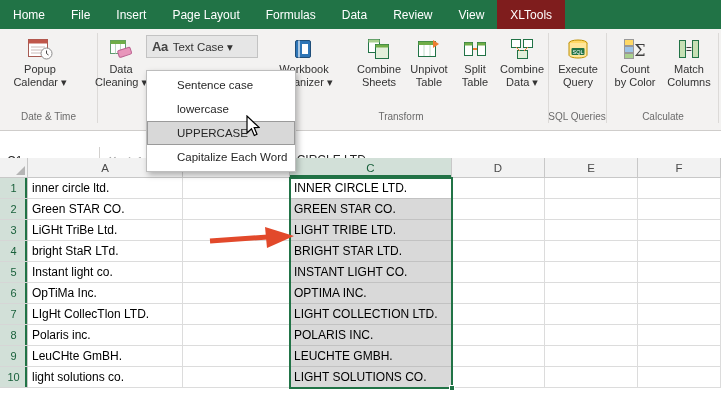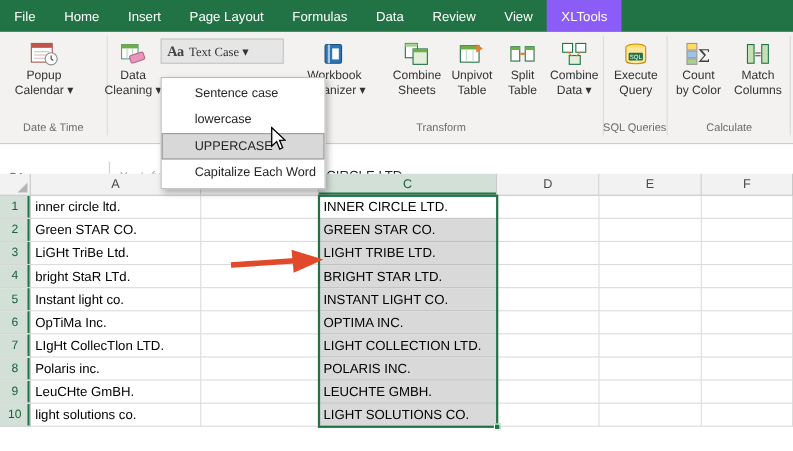--- a/index.html
+++ b/index.html
@@ -5,33 +5,33 @@
   * { box-sizing: border-box; margin: 0; padding: 0; }
   body { background: #888; }
   .screen {
     position: relative; width: 721px; height: 410px; overflow: hidden;
     background: #fff; font-family: "Liberation Sans", sans-serif; cursor: default;
   }
   
   .tabbar { position: absolute; left: 0; top: 0; width: 100%; height: 29px;
     background: #217346; display: flex; align-items: stretch; }
   .tab { color: #fff; font-size: 12px; padding: 0 13px; display: flex; align-items: center; }
-  .tab.active { background: #8b5cf6; }
+  .tab.active { background: #7f1d1d; }
   
   .ribbon { position: absolute; top: 29px; left: 0; width: 100%; height: 102px;
     background: #f3f2f1; border-bottom: 1px solid #cfcdcb; }
   .gsep { position: absolute; top: 4px; height: 90px; width: 1px; background: #dcdad8; }
   .grouplabel { position: absolute; top: 82px; font-size: 10px; color: #6b6b6b; text-align: center; }
   .bigbtn { position: absolute; top: 4px; display: flex; flex-direction: column; align-items: center;
     font-size: 11px; color: #333; text-align: center; }
   .bigbtn .ic { height: 27px; display: flex; align-items: flex-end; justify-content: center; margin-bottom: 3px; }
   .bigbtn .l { line-height: 13px; white-space: nowrap; }
   .smallbtn { position: absolute; left: 146px; top: 6px; width: 112px; height: 23px;
     display: flex; align-items: center; gap: 5px; font-size: 11.5px; color: #333;
-    background: #e6e6e6; border: 1px solid #c3c3c3; padding: 0 5px; font-family: Liberation Serif, serif; }
+    background: #e6e6e6; border: 1px solid #c3c3c3; padding: 0 5px; }
   .aa { font-size: 13px; color: #444; font-weight: bold; letter-spacing: -0.5px; }
   
   .menu { position: absolute; left: 146px; top: 70px; width: 150px; background: #fff;
     border: 1px solid #bdbdbd; box-shadow: 2px 3px 6px rgba(0,0,0,.28); z-index: 30; padding: 2px 0; }
   .mi { height: 24px; line-height: 24px; padding-left: 30px; font-size: 11.5px; color: #262626; }
   .mi.hl { background: #d8d8d8; outline: 1px solid #9a9a9a; outline-offset: -1px; }
   
   .fbar { position: absolute; top: 131px; left: 0; width: 100%; height: 27px; background: #fff;
     border-bottom: 2px solid #e1e1e1; font-size: 12px; color: #262626; margin-top: 16px; }
   .namebox { position: absolute; left: 0; top: 0; width: 100px; height: 27px;
@@ -69,22 +69,22 @@
     background: #217346; border: 1px solid #fff; }
   .redarrow { position: absolute; left: 204px; top: 224px; z-index: 20; }
   .cursor { position: absolute; left: 246px; top: 115px; z-index: 40; }
 </style>
 </head>
 <body>
 
 <div class="screen">
 
   <div class="tabbar">
+    <div class="tab">Home</div>
     <div class="tab">File</div>
-    <div class="tab">Home</div>
     <div class="tab">Insert</div>
     <div class="tab">Page Layout</div>
     <div class="tab">Formulas</div>
     <div class="tab">Data</div>
     <div class="tab">Review</div>
     <div class="tab">View</div>
     <div class="tab active">XLTools</div>
   </div>
 
   <div class="ribbon">

